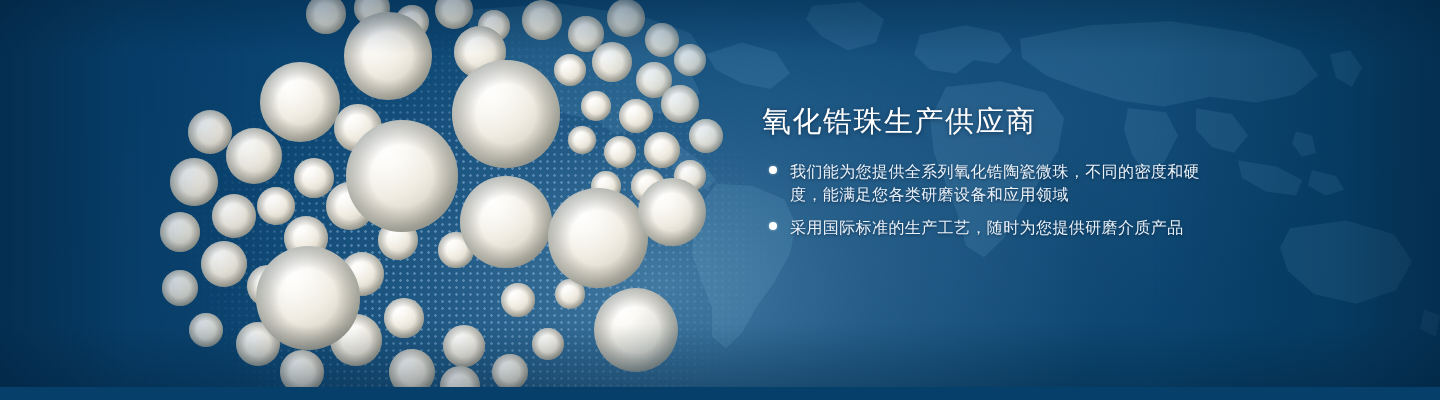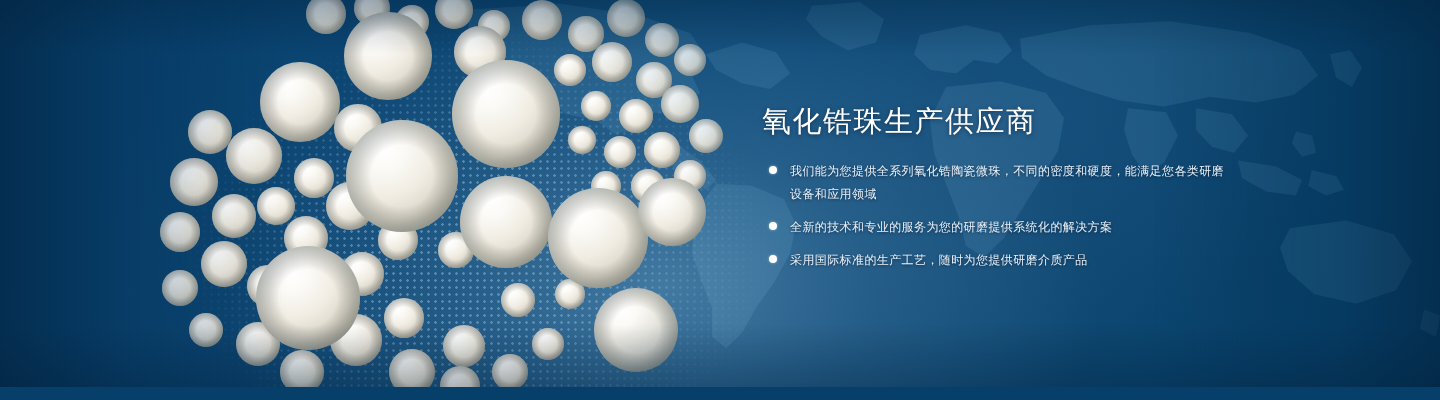--- a/index.html
+++ b/index.html
@@ -110,21 +110,21 @@
     left: 7px;
     top: 6px;
     width: 8px;
     height: 8px;
     border-radius: 50%;
     background: #ffffff;
     box-shadow: 0 0 3px rgba(255,255,255,0.45);
   }
   .btext {
     display: block;
-    font-size: 12px;
+    font-size: 16px;
     line-height: 23px;
     color: #eaf2fa;
     letter-spacing: 0.4px;
     text-shadow: 0 1px 3px rgba(0,18,40,0.6);
   }
 </style>
 </head>
 <body>
 
 <div class="banner">
@@ -291,22 +291,18 @@
   <div class="copy">
     <h1 class="headline">氧化锆珠生产供应商</h1>
 
     <ul class="bullets">
       <li class="bullet">
         <span class="dot"></span>
         <span class="btext">我们能为您提供全系列氧化锆陶瓷微珠，不同的密度和硬度，能满足您各类研磨设备和应用领域</span>
       </li>
       <li class="bullet">
         <span class="dot"></span>
-        <span class="btext">全新的技术和专业的服务为您的研磨提供系统化的解决方案</span>
-      </li>
-      <li class="bullet">
-        <span class="dot"></span>
         <span class="btext">采用国际标准的生产工艺，随时为您提供研磨介质产品</span>
       </li>
     </ul>
   </div>
 
 </div>
 
 </body></html>

